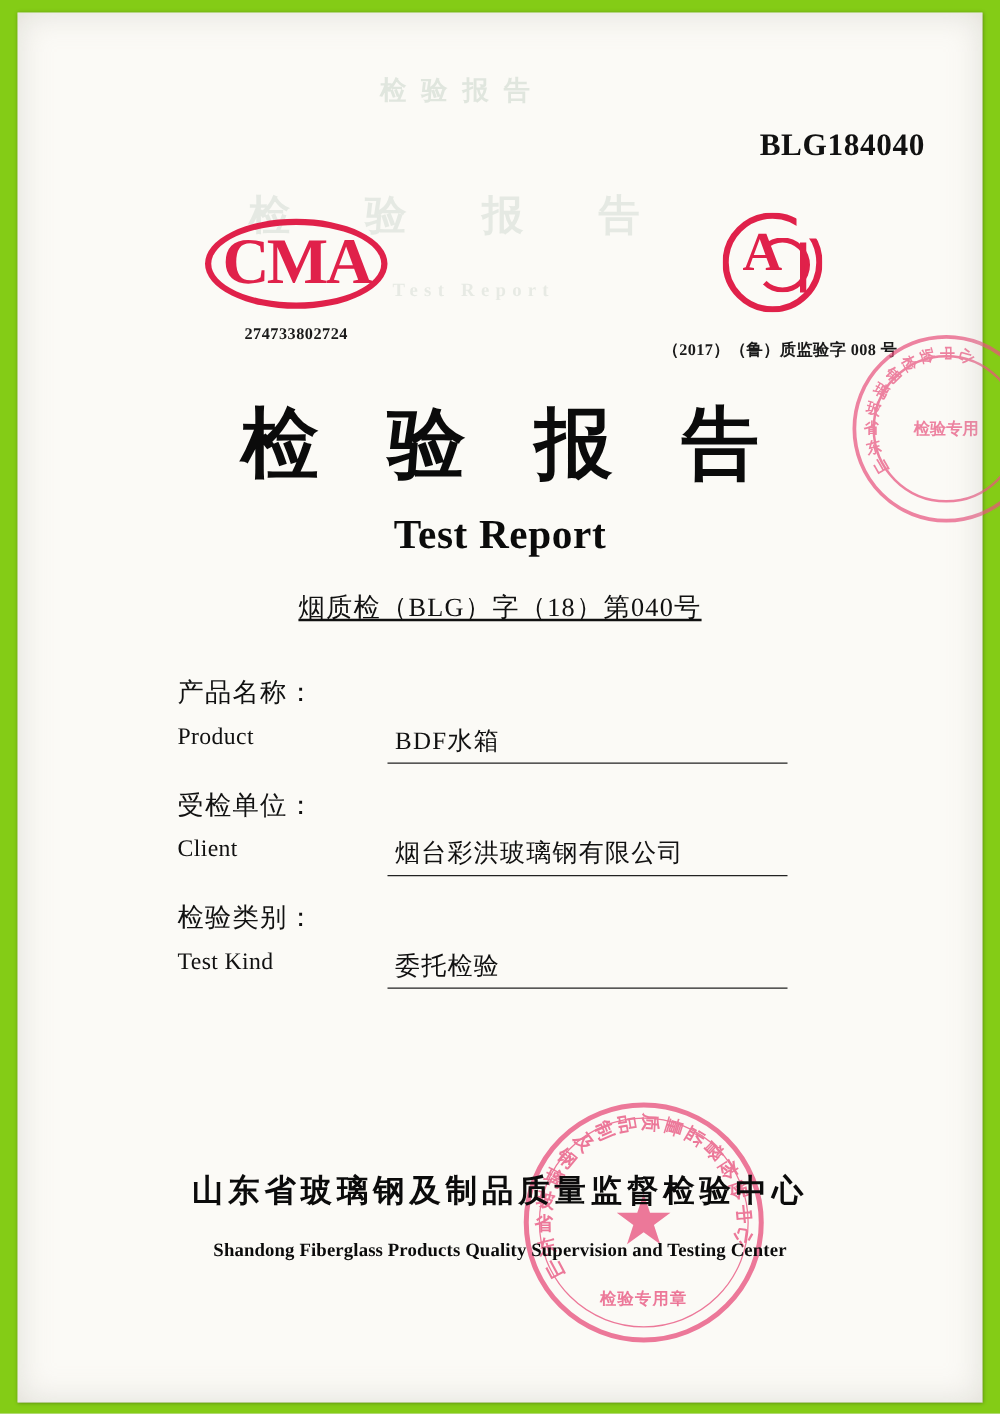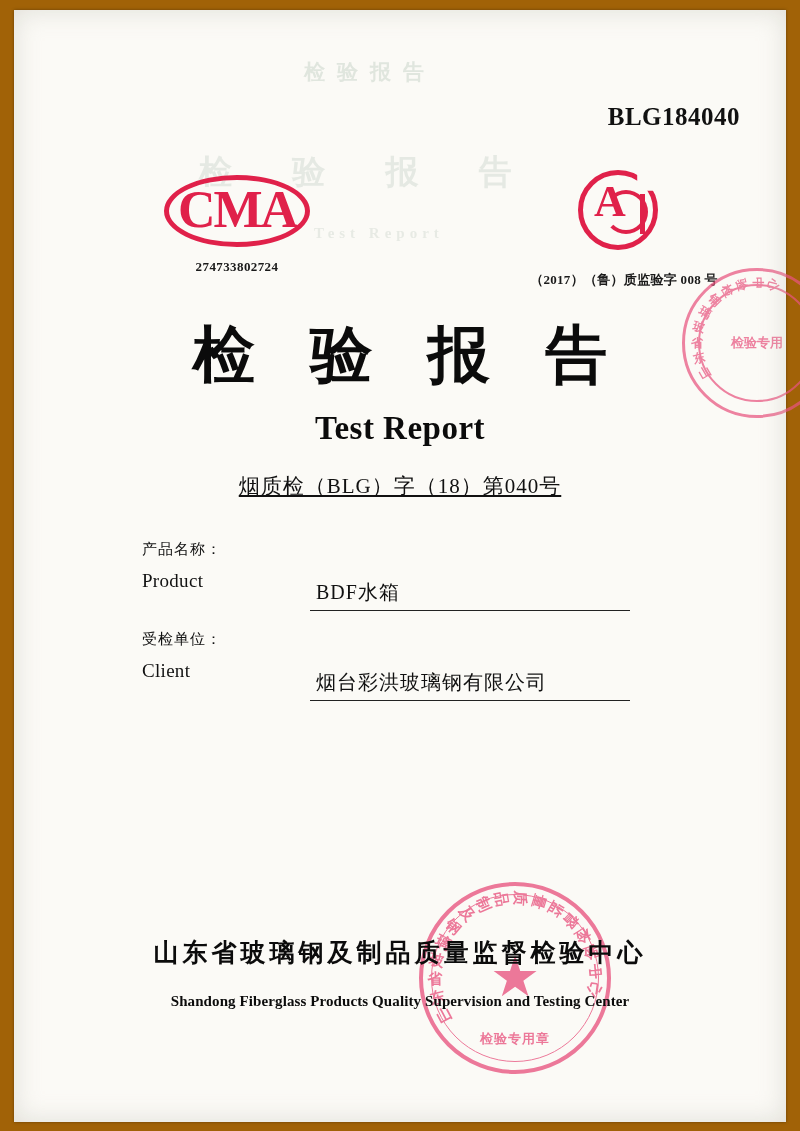--- a/index.html
+++ b/index.html
@@ -9,21 +9,21 @@
     height: 1131px;
     background: #e9e9e7;
     font-family: "Liberation Serif", serif;
   }
 
   #page {
     position: relative;
     width: 800px;
     height: 1131px;
     overflow: hidden;
-    background: #a16207;
+    background: #84cc16;
   }
 
   
   #sheet {
     position: absolute;
     left: 14px;
     top: 10px;
     width: 772px;
     height: 1112px;
     background: #fbfaf6;
@@ -193,21 +193,21 @@
     left: 128px;
     top: 530px;
     width: 500px;
   }
   .field {
     position: relative;
     height: 90px;
   }
   .field .label-cn {
     font-family: "Liberation Serif", serif;
-    font-size: 15px;
+    font-size: 21px;
     letter-spacing: 1px;
     color: #111;
   }
   .field .label-en {
     margin-top: 11px;
     font-family: "Liberation Serif", serif;
     font-size: 19px;
     letter-spacing: 0.3px;
     color: #111;
   }
@@ -396,20 +396,25 @@
         <div class="value">BDF水箱</div>
       </div>
 
 
       <div class="field">
         <div class="label-cn">受检单位：</div>
         <div class="label-en">Client</div>
         <div class="value">烟台彩洪玻璃钢有限公司</div>
       </div>
 
+      <div class="field">
+        <div class="label-cn">检验类别：</div>
+        <div class="label-en">Test Kind</div>
+        <div class="value">委托检验</div>
+      </div>
 
     </div>
 
     <div class="stamp" id="stamp-center">
       <div class="ring-o"></div>
       <div class="ring-i"></div>
       <div class="arc-text" id="arc-center">
           <span style="font-size: 15px; transform: rotate(-118deg) translate(0px, -80px) rotate(90deg) translate(-50%, -50%);">山</span>
           <span style="font-size: 15px; transform: rotate(-104.5deg) translate(0px, -80px) rotate(90deg) translate(-50%, -50%);">东</span>
           <span style="font-size: 15px; transform: rotate(-91deg) translate(0px, -80px) rotate(90deg) translate(-50%, -50%);">省</span>

